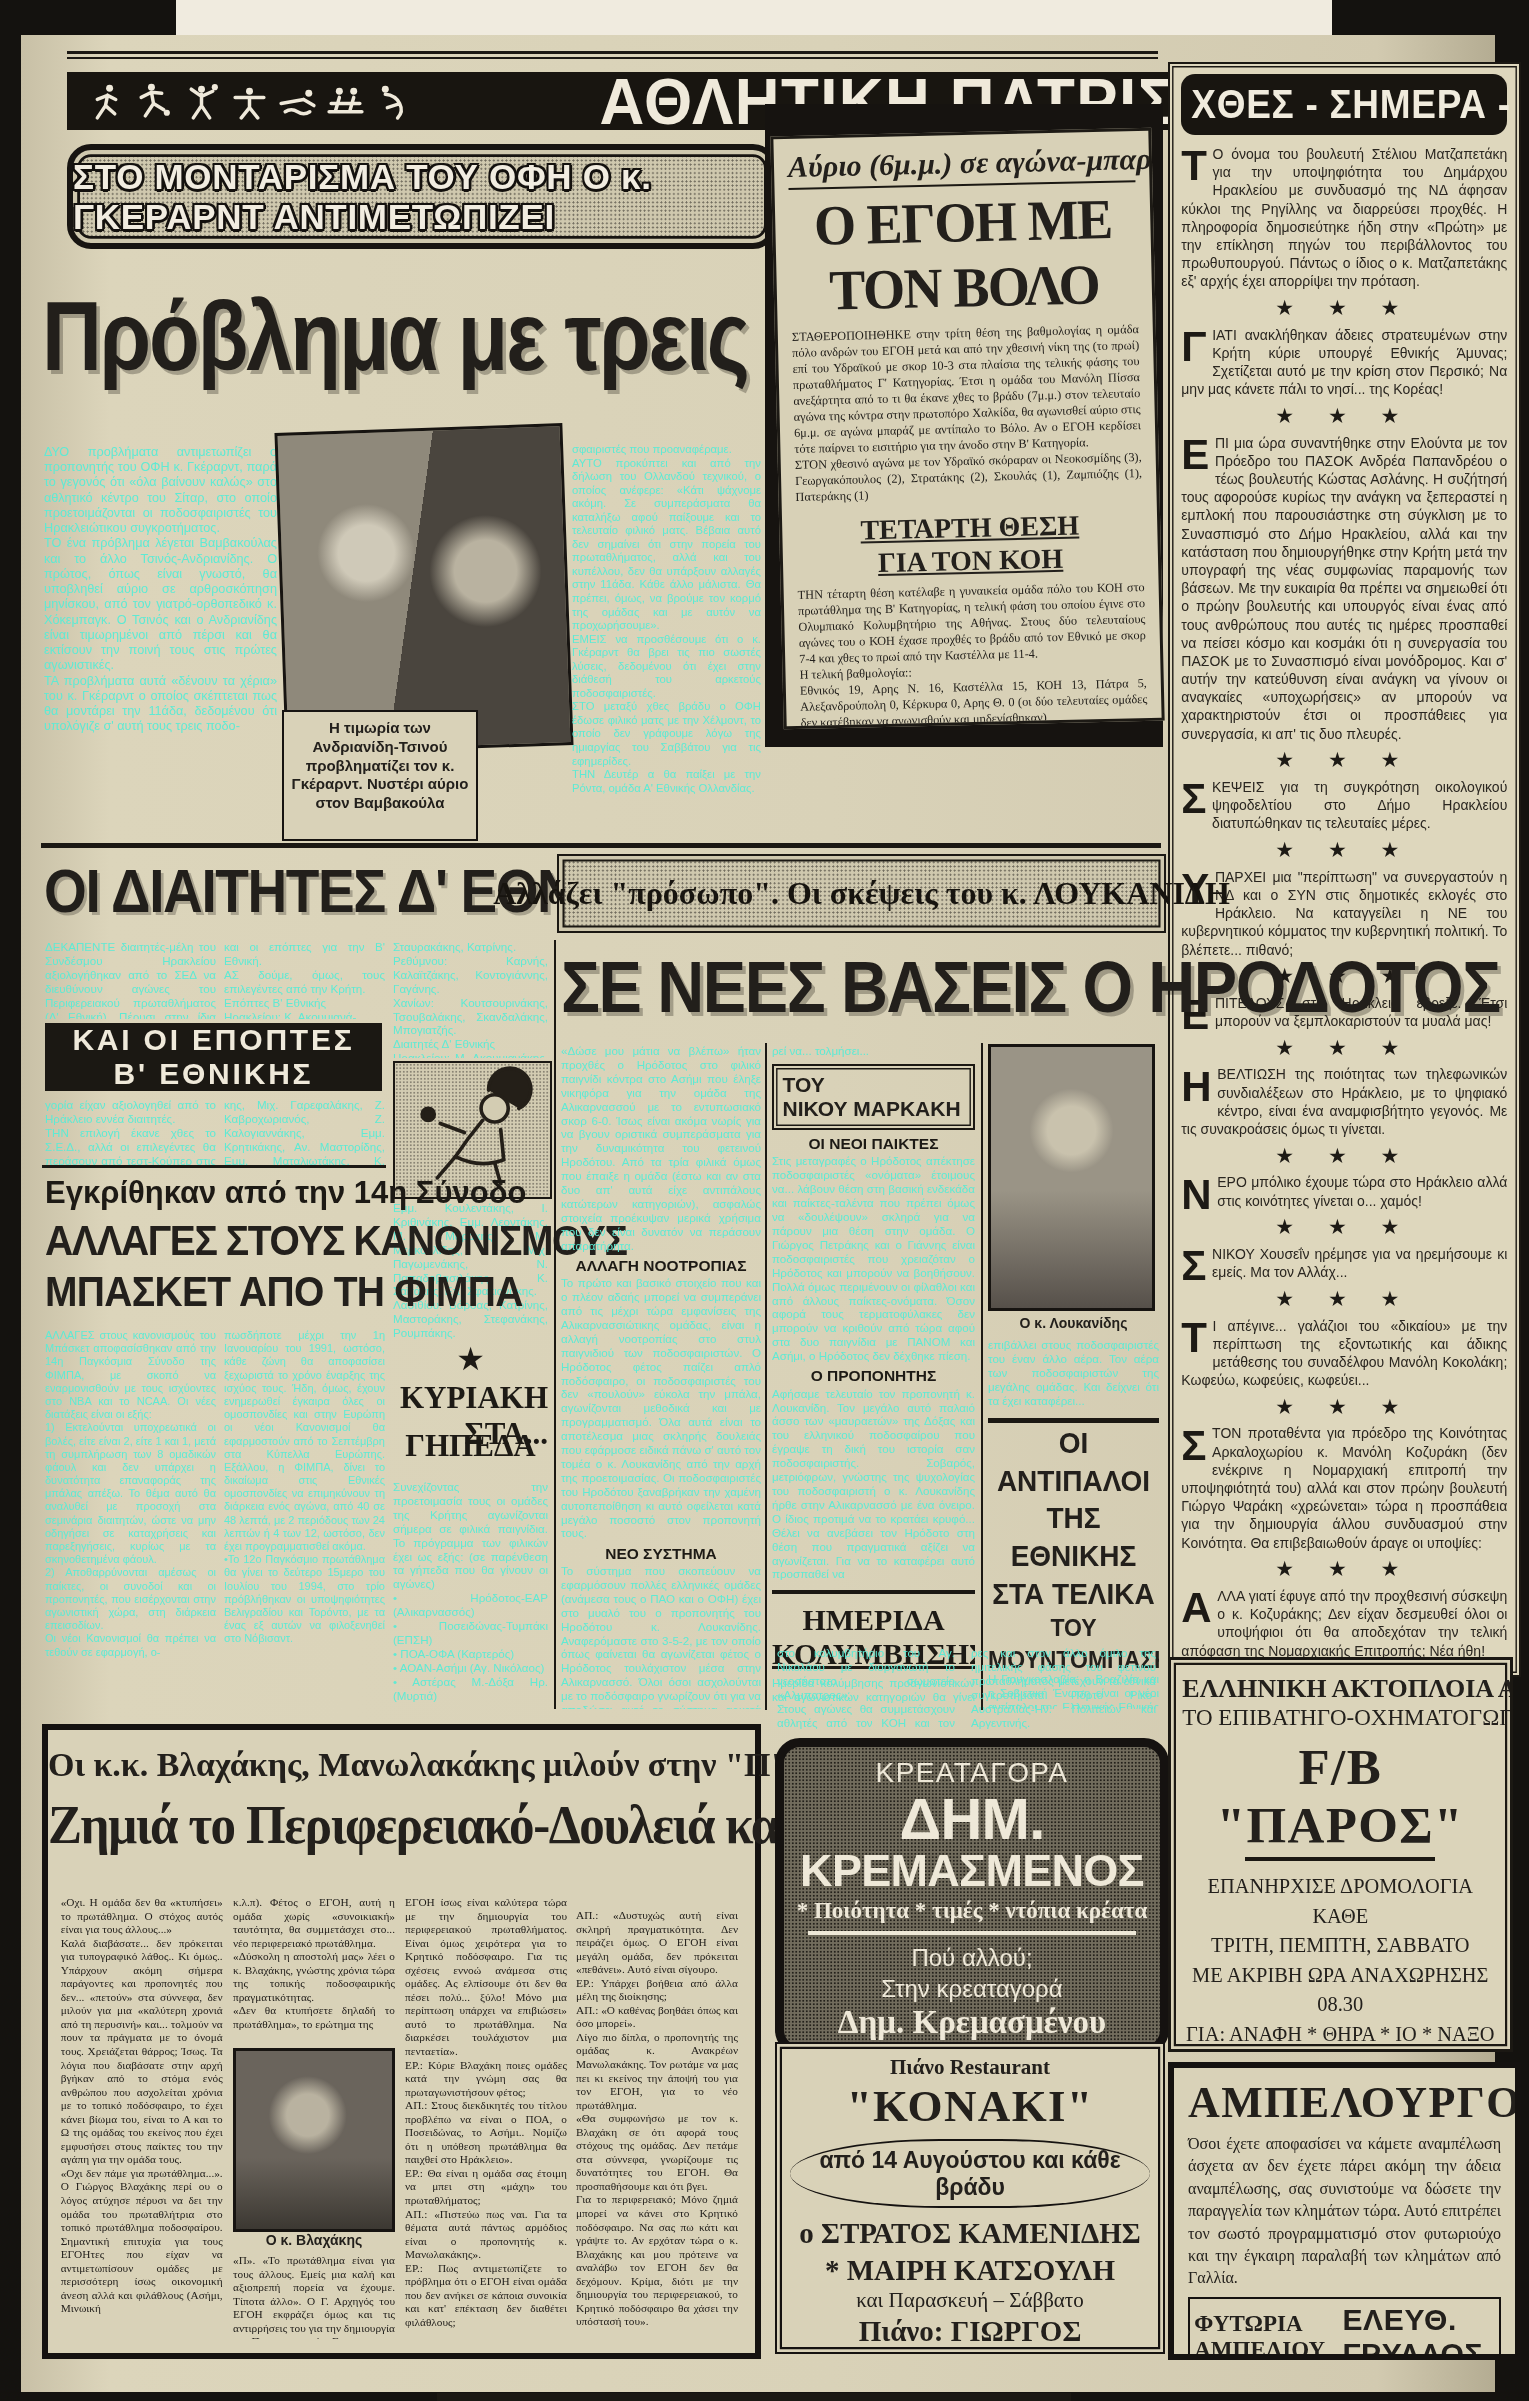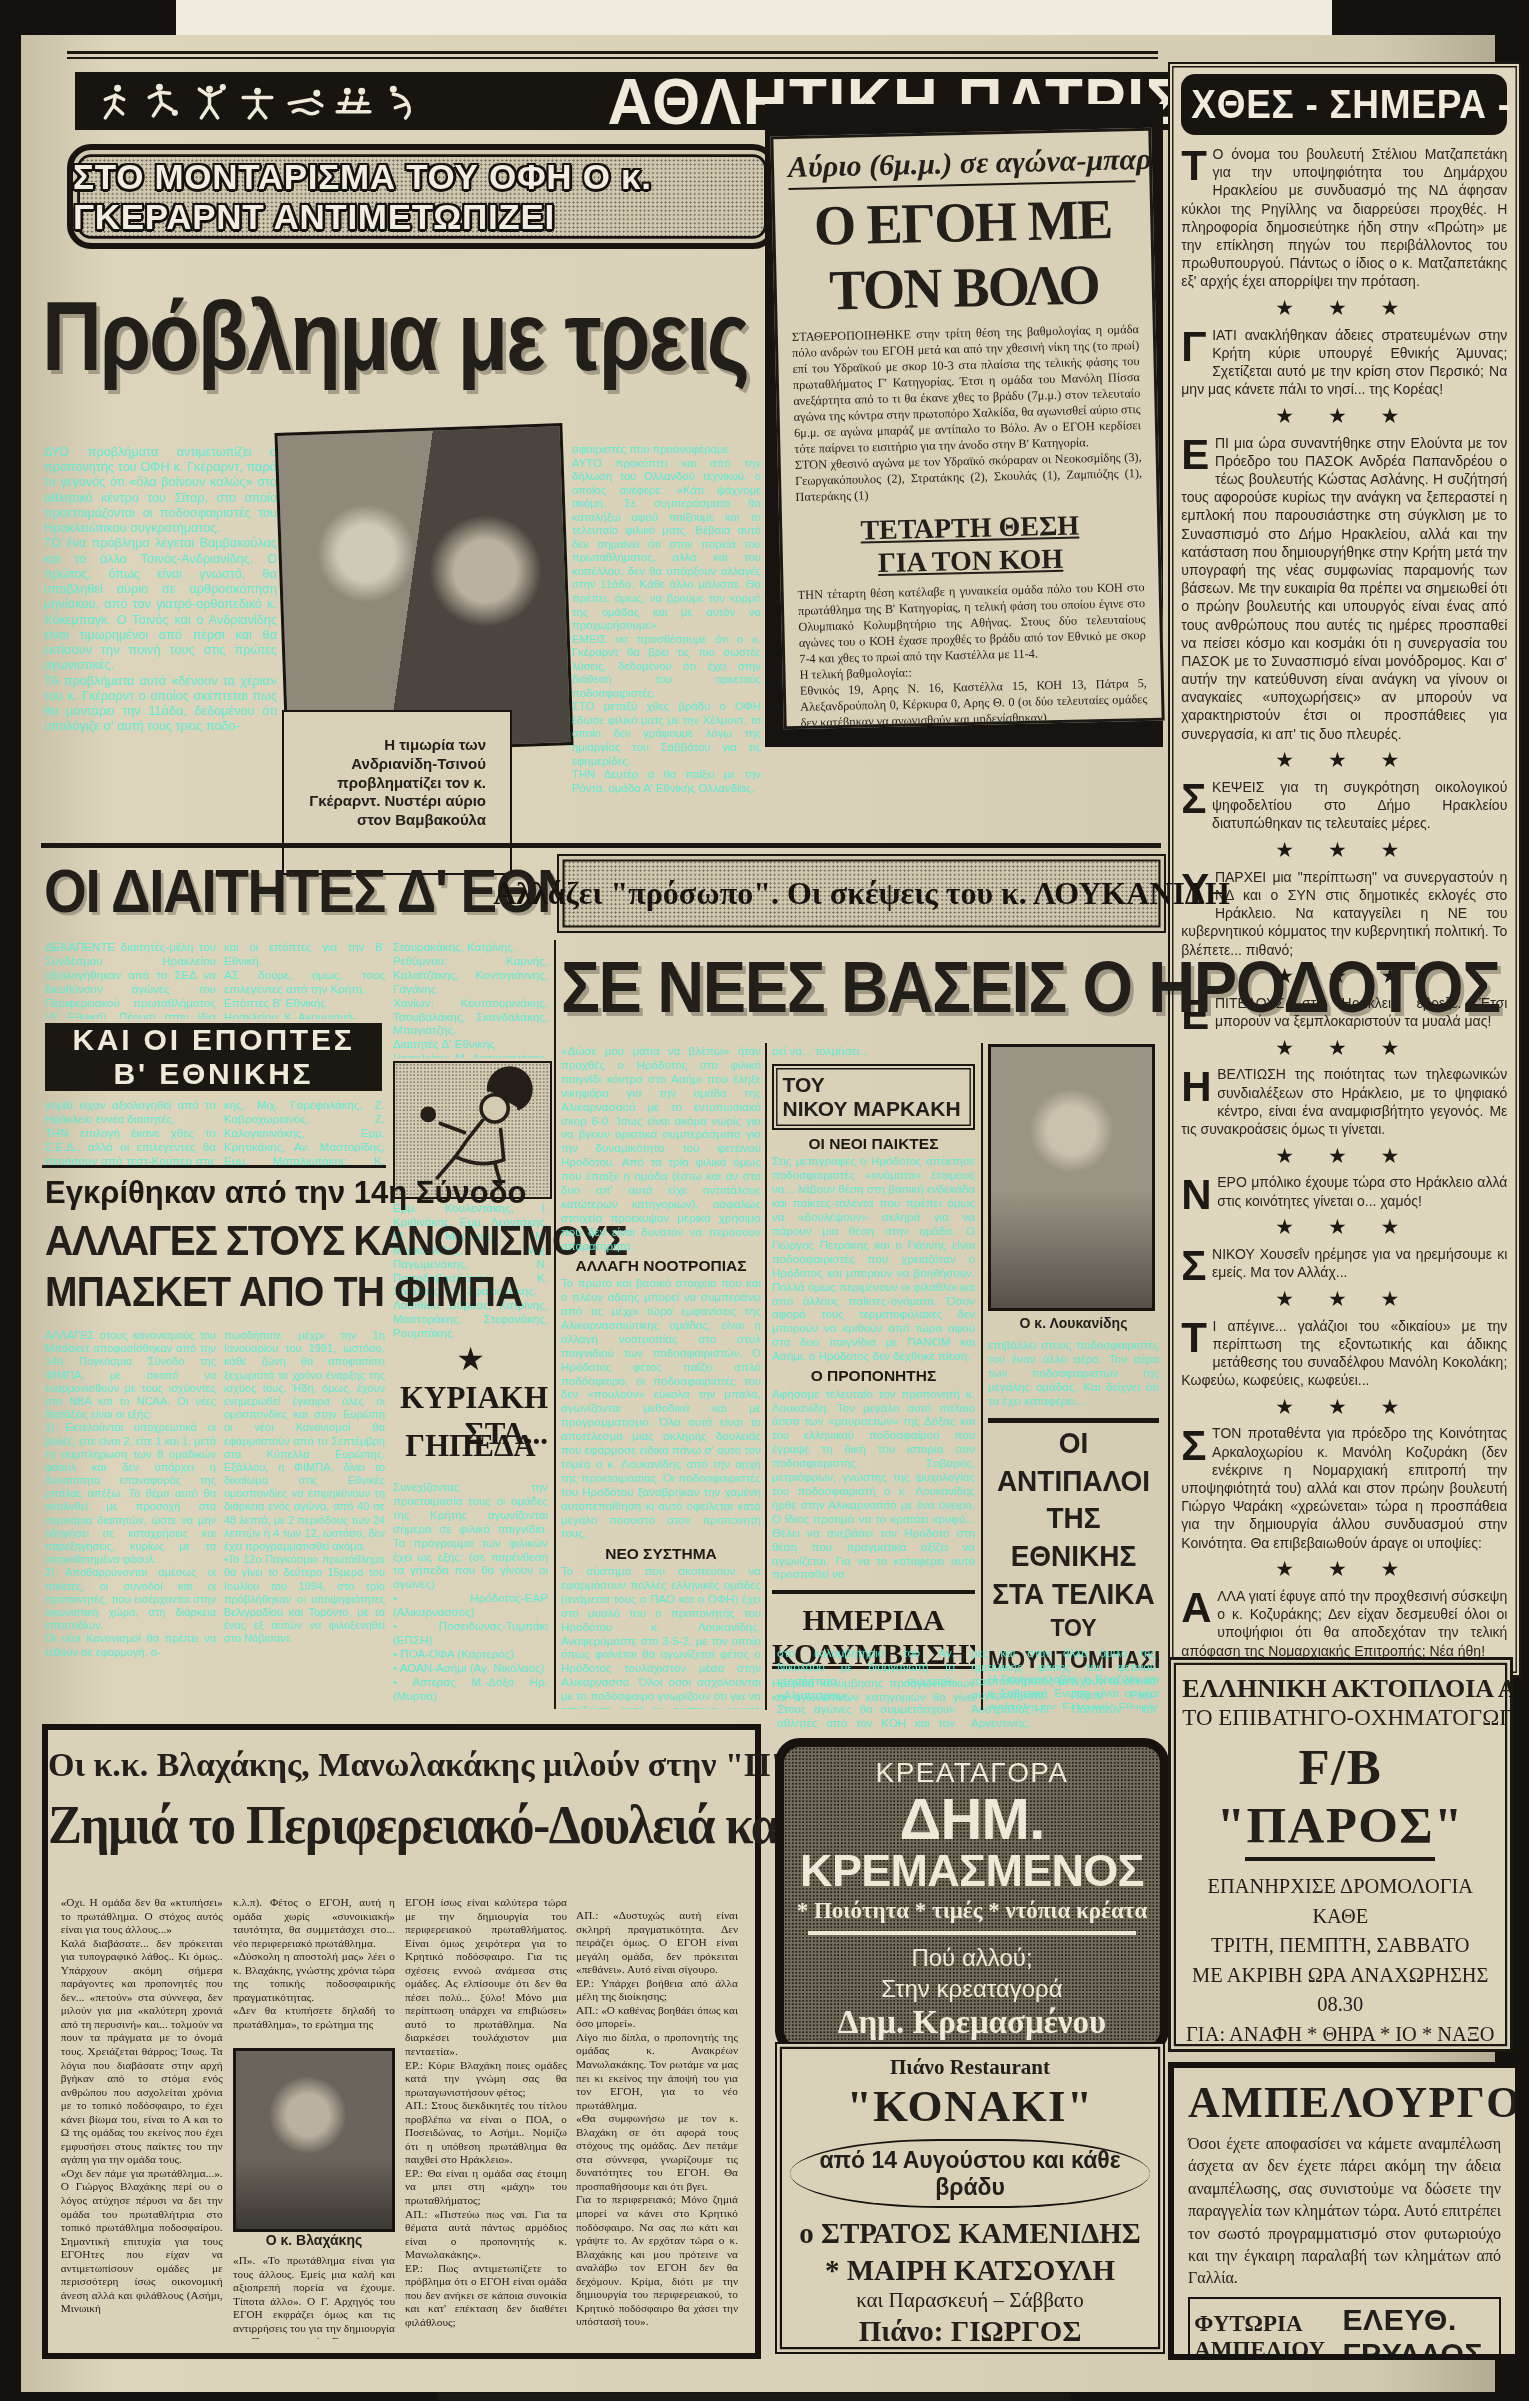--- a/index.html
+++ b/index.html
@@ -24,21 +24,21 @@
   #topbanner span{font-weight:bold;font-size:35px;color:#f1ece0;letter-spacing:0.7px;
      text-shadow:-2.1px -2.1px 0 #14110e,2.1px -2.1px 0 #14110e,-2.1px 2.1px 0 #14110e,2.1px 2.1px 0 #14110e,0 2.8px 0 #14110e,2.8px 0 0 #14110e;}
   .bighead{font-weight:bold;color:#221f1b;letter-spacing:-2.1px;transform:scaleY(1.18);transform-origin:left top;
      text-shadow:3.5px 3.5px 0 rgba(20,17,12,.28);white-space:nowrap;}
   .photo{background:
      radial-gradient(circle at 30% 38%, #cfc9b8 0 28px, transparent 49px),
      radial-gradient(circle at 72% 45%, #b9b2a0 0 31px, transparent 56px),
      linear-gradient(100deg,#8f897b 0 46%,#4a453e 46% 100%);
      border:3.5px solid #171411;}
   .cap{border:2.8px solid #171411;background:#d9d2b8;font-weight:bold;font-size:15px;line-height:1.25;
-     padding:24px;text-align:right;}
+     padding:7px;text-align:center;}
   
   #egohbackdrop{background:#161310;}
   #egohbox{background:#d8d1b7;border:3.5px solid #1d1a15;transform:rotate(-1.3deg);padding:11.3px 14px;overflow:hidden;}
   #egohbox .kick{font-family:"Liberation Serif",serif;font-style:italic;font-weight:bold;font-size:30px;
      border-bottom:2.8px solid #1b1813;padding-bottom:4.2px;text-align:center;white-space:nowrap;}
   #egohbox .hl{font-family:"Liberation Serif",serif;font-weight:bold;font-size:54px;text-align:center;
      letter-spacing:-1.4px;margin:7px 0 8.5px;transform:scaleY(1.05);}
   #egohbox .bd{font:12.3px/1.3 "Liberation Serif",serif;text-align:justify;white-space:pre-line;}
   #egohbox .sh{font-family:"Liberation Serif",serif;font-weight:bold;font-size:28px;text-align:center;
      text-decoration:underline;margin:10px 0 1.4px;}
@@ -103,21 +103,21 @@
 </style>
 </head>
 <body>
 
 <div id="page">
   <div class="abs" id="paper"></div>
   <div class="abs" style="left:176px;top:0;width:1156px;height:35px;background:#f0ebdf;"></div>
 
   <div class="abs dbl" style="left:67px;top:51px;width:1091px;"></div>
 
-  <div class="abs" id="masthead" style="left:67px;top:72px;width:1091px;height:58px;margin-left:8px;">
+  <div class="abs" id="masthead" style="left:67px;top:72px;width:1091px;height:58px;">
     <svg class="picto" viewBox="0 0 40 40">
         <g stroke="#efe9da" stroke-width="3.4" stroke-linecap="round" fill="none">
           <circle cx="24" cy="7" r="3.4" fill="#efe9da" stroke="none"></circle>
           <path d="M12 36 L20 24 L22 14 M22 14 L30 18 M22 14 L12 18 M20 24 L29 32"></path>
         </g>
       </svg>
     <svg class="picto" viewBox="0 0 40 40">
         <g stroke="#efe9da" stroke-width="3.4" stroke-linecap="round" fill="none">
           <circle cx="18" cy="6" r="3.4" fill="#efe9da" stroke="none"></circle>
           <path d="M18 11 L20 22 L12 34 M20 22 L30 28 M18 11 L8 16 M18 11 L28 12"></path>

